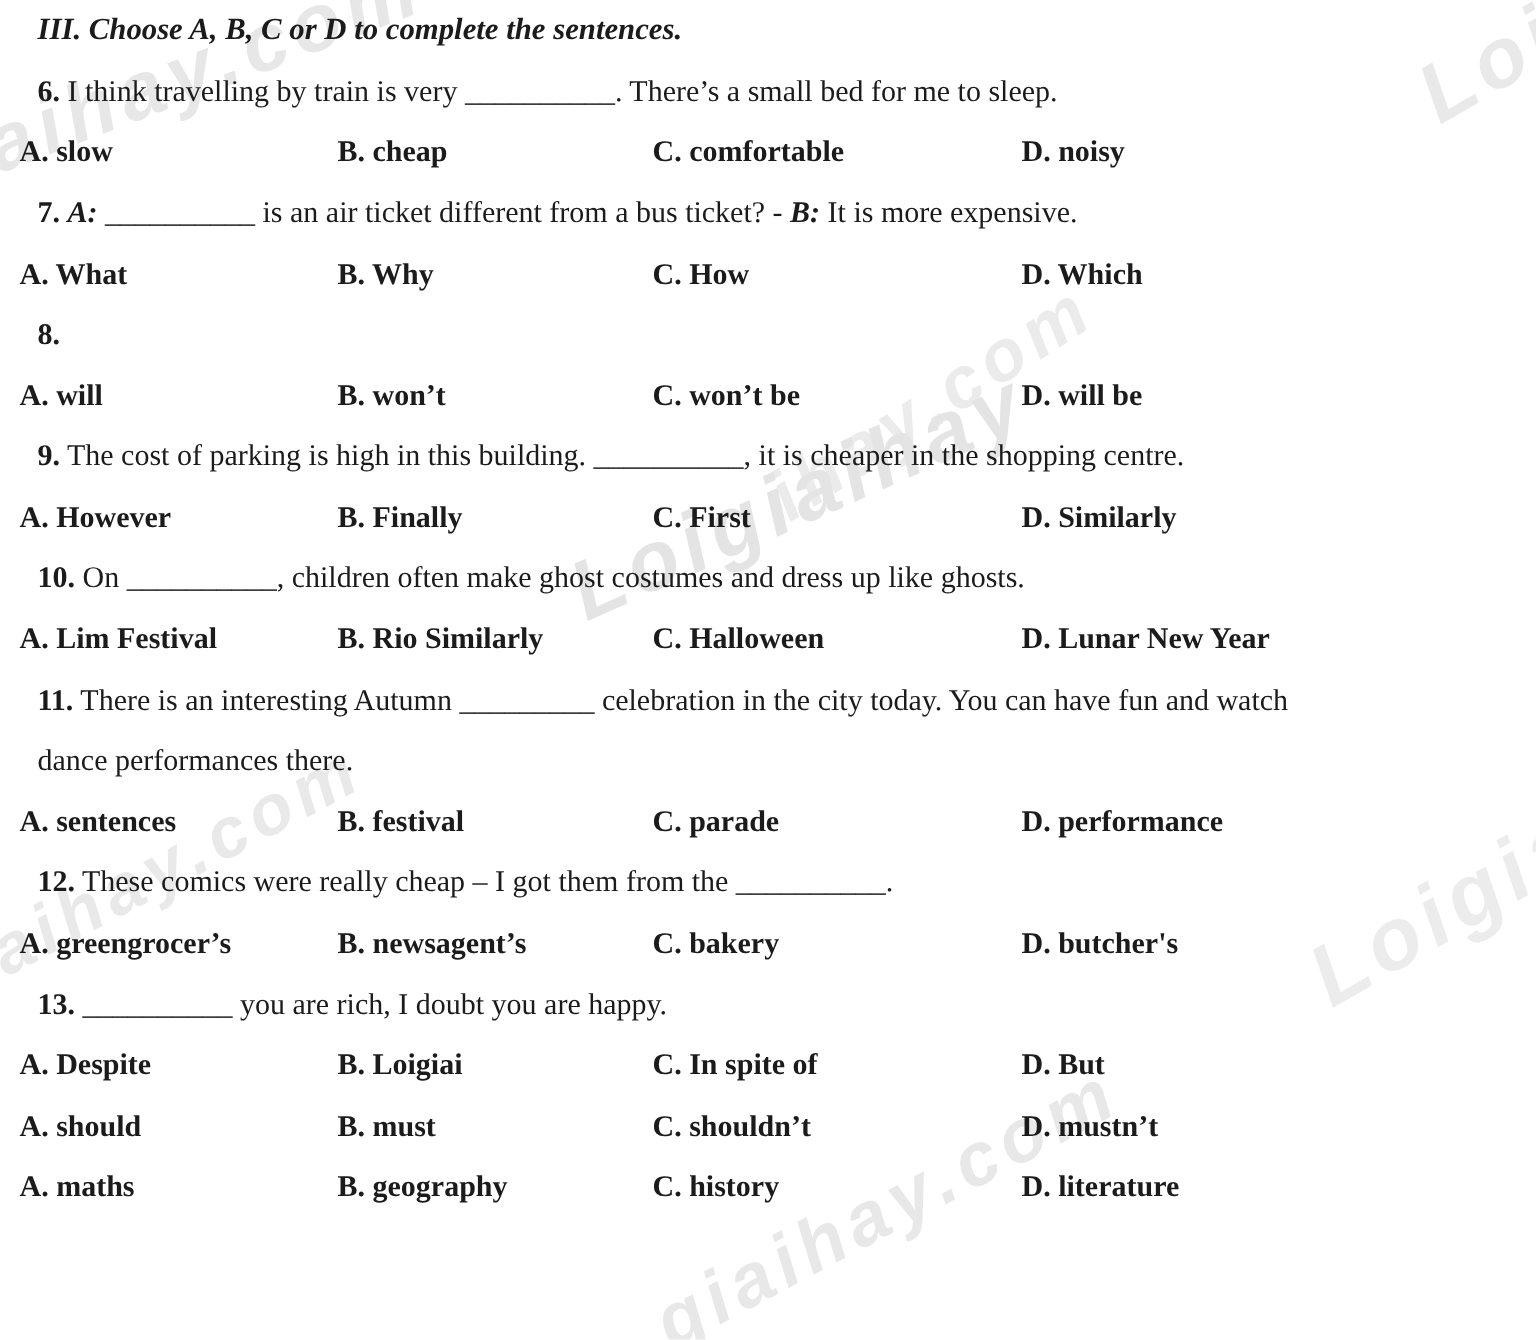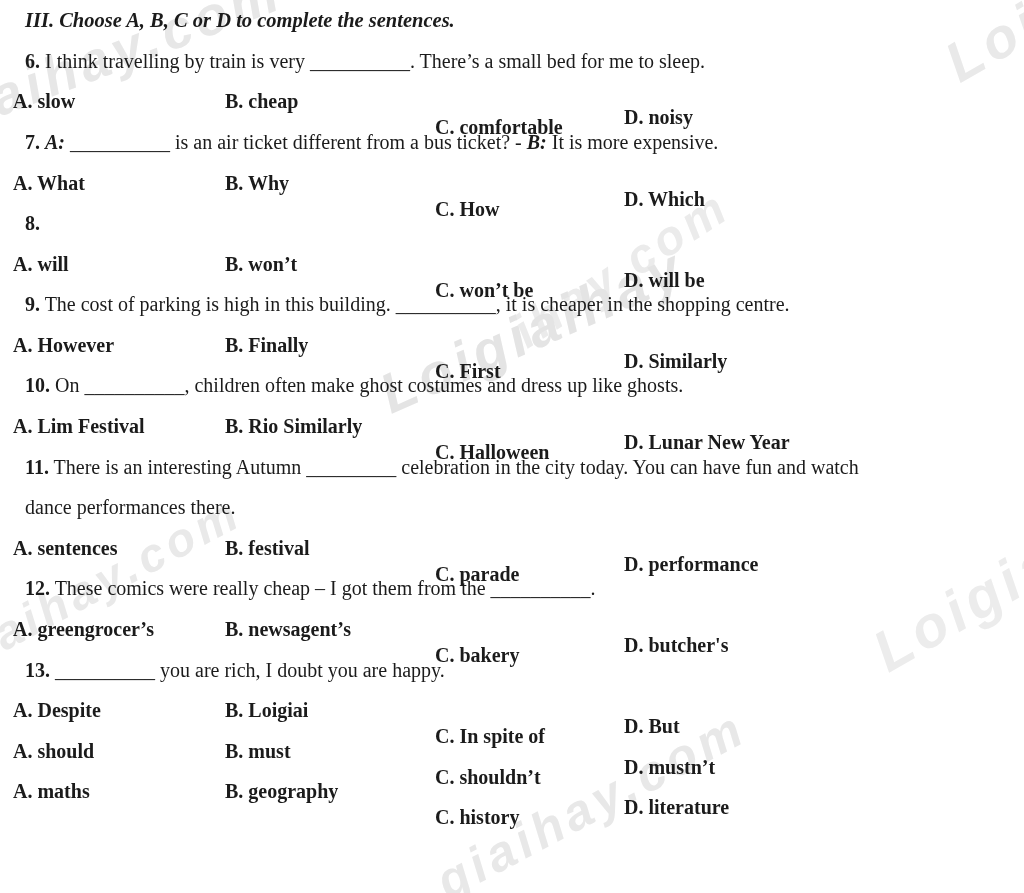--- a/index.html
+++ b/index.html
@@ -52,22 +52,22 @@
   .qnum { font-weight: bold; }
   .optrow { position: relative; padding-left: 0; display: block; font-weight: bold; }
   .opt {
     position: absolute;
     top: 50%;
     transform: translateY(-50%);
     white-space: pre;
   }
   .opt-a { left: 13px; }
   .opt-b { left: 225px; }
-  .opt-c { left: 435px; margin-top: 26px; }
-  .opt-d { left: 624px; margin-top: 16px; }
+  .opt-c { left: 435px; }
+  .opt-d { left: 681px; }
 </style>
 </head>
 <body>
 
 <div id="page">
   <div id="wm-layer">
       <div class="wm" style="left: -80px; top: 96px; font-size: 54px; color: rgb(231, 231, 231); transform: rotate(-21deg);">lgiaihay.com</div>
       <div class="wm" style="left: 950px; top: 34px; font-size: 56px; color: rgb(233, 233, 233); transform: rotate(-30deg);">Loi</div>
       <div class="wm" style="left: 518px; top: 308px; font-size: 48px; color: rgb(235, 235, 235); transform: rotate(-33deg);">ihay.com</div>
       <div class="wm" style="left: 383px; top: 364px; font-size: 56px; color: rgb(228, 228, 228); transform: rotate(-24deg);">Loigiaihay</div>

